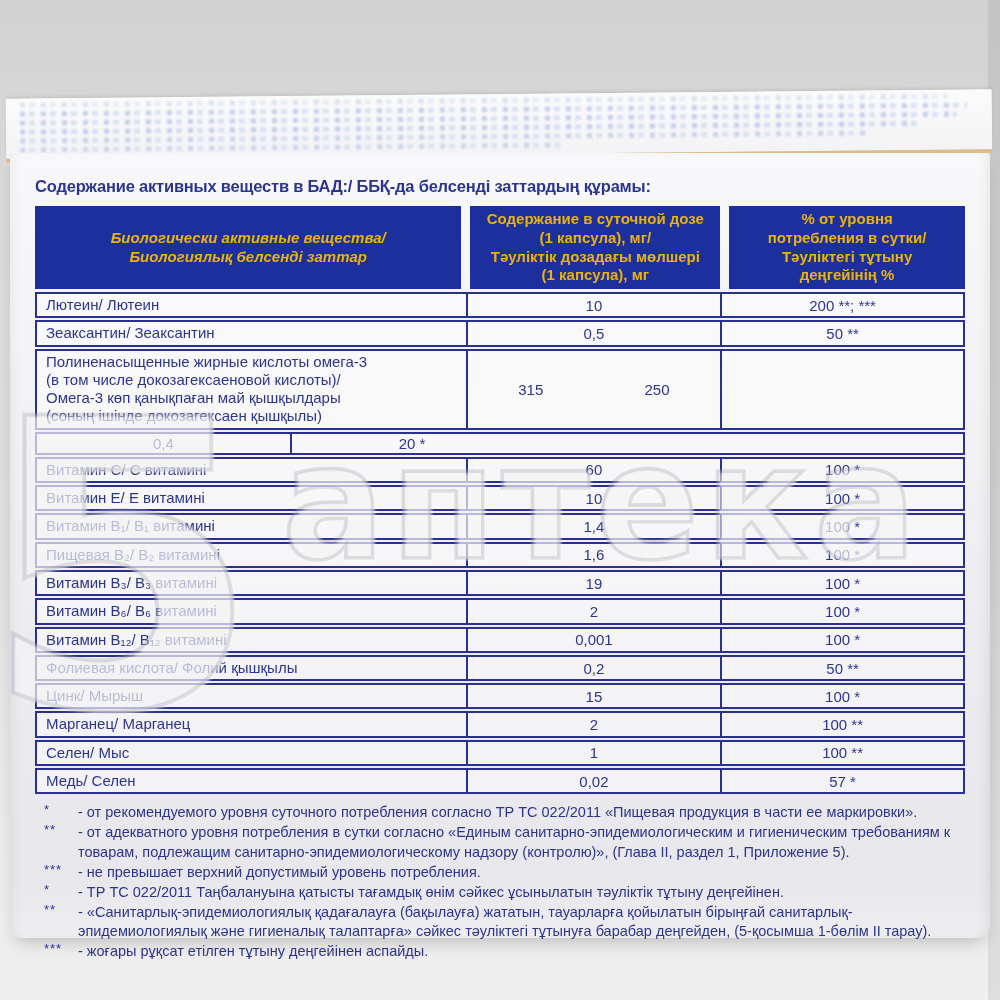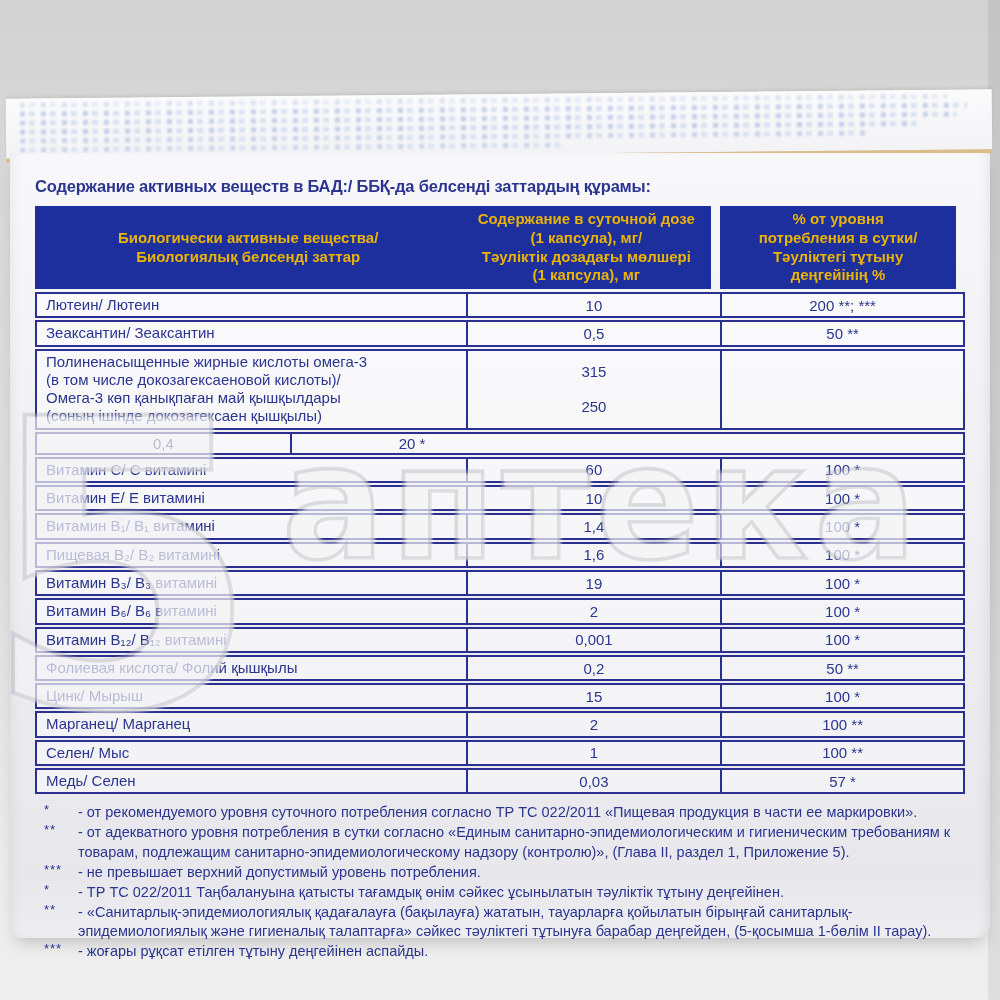--- a/index.html
+++ b/index.html
@@ -46,34 +46,34 @@
   .title{
     color:var(--ink);font-weight:bold;font-size:16.5px;letter-spacing:-0.2px;margin:2px 0 10px 0;
   }
   .tbl{width:930px;}
   .thead{display:flex;min-height:82px;margin-bottom:3px;}
   .th{
     background:var(--hblue);color:#eab308;font-weight:bold;font-size:15px;line-height:1.25;
     display:flex;align-items:center;justify-content:center;text-align:center;
     white-space:pre-line;padding:4px 2px;box-sizing:border-box;
   }
-  .th.h1{flex:0 0 calc(46.5% - 6px);}
+  .th.h1{flex:0 0 calc(46.5% - 6px);margin-right:9px;font-style:italic;}
   .th.h2{flex:0 0 calc(27.5% - 6px);margin-right:9px;}
   .th.h3{flex:0 0 calc(26% - 6px);}
   .trow{
     display:flex;border:2px solid var(--line);margin-top:2px;min-height:23px;
     background:rgba(255,255,255,.45);box-sizing:border-box;
   }
   .trow.tall{min-height:76px;}
   .c{display:flex;align-items:center;justify-content:center;color:var(--ink);font-size:15px;box-sizing:border-box;}
   .c.name{flex:0 0 46.5%;justify-content:flex-start;text-align:left;padding:2px 6px 2px 9px;
           border-right:2px solid var(--line);white-space:pre-line;line-height:1.22;}
   .c.val{flex:0 0 27.5%;border-right:2px solid var(--line);text-align:center;}
   .c.pct{flex:0 0 26%;text-align:center;}
-  .c.stack{flex-direction:column;justify-content:space-around;align-items:center;padding:4px 0;}
+  .c.stack{justify-content:space-around;align-items:center;padding:4px 0;}
   
   .fns{margin-top:9px;width:930px;padding-left:9px;box-sizing:border-box;}
   .fn{display:flex;color:var(--ink);font-size:14.5px;line-height:1.32;margin-top:1px;}
   .fn-marker{flex:0 0 34px;font-size:13px;position:relative;top:-2px;letter-spacing:1px;}
   .fn-text{flex:1;}
   
   .wm{position:absolute;inset:0;pointer-events:none;}
   .wm5{
     position:absolute;left:-18px;top:368px;
     font-family:"DejaVu Sans",sans-serif;font-weight:bold;font-size:400px;line-height:1;
@@ -196,21 +196,21 @@
             <div class="c val">2</div>
             <div class="c pct">100 **</div>
           </div>
           <div class="trow">
             <div class="c name">Селен/ Мыс</div>
             <div class="c val">1</div>
             <div class="c pct">100 **</div>
           </div>
           <div class="trow">
             <div class="c name">Медь/ Селен</div>
-            <div class="c val">0,03</div>
+            <div class="c val">0,02</div>
             <div class="c pct">57 *</div>
           </div>
         </div>
     </div>
 
     <div class="fns">
         <div class="fn">
           <div class="fn-marker">*</div>
           <div class="fn-text">- от рекомендуемого уровня суточного потребления согласно ТР ТС 022/2011 «Пищевая продукция в части ее маркировки».</div>
         </div>

